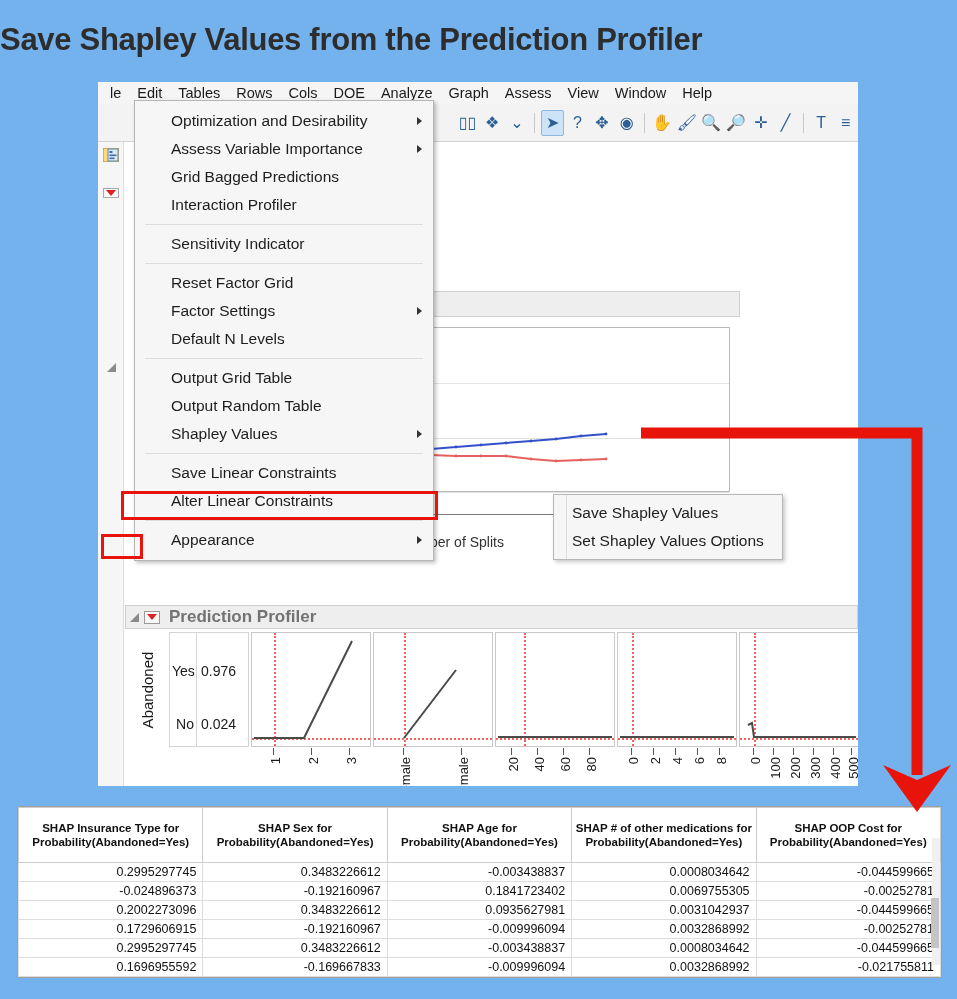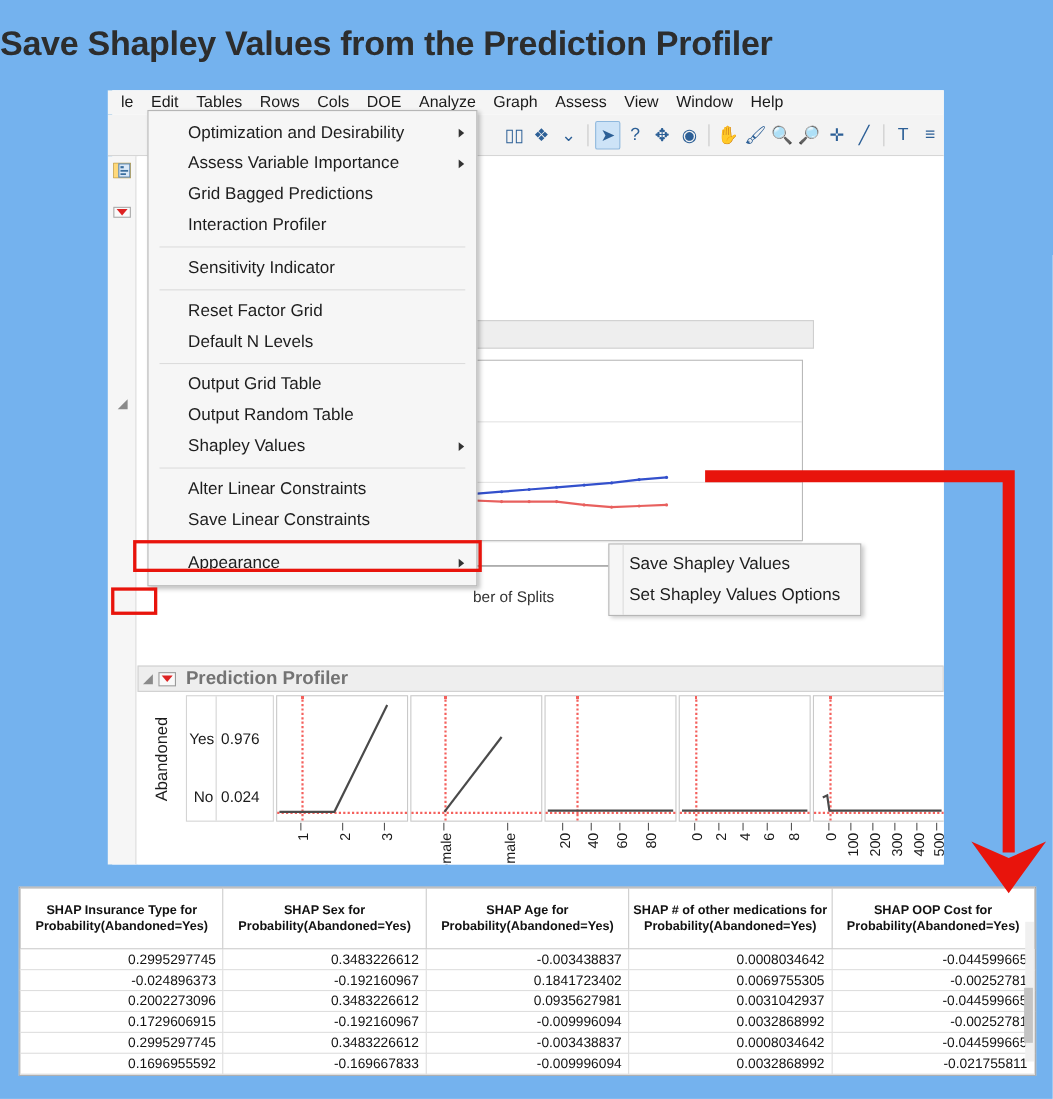--- a/index.html
+++ b/index.html
@@ -414,28 +414,29 @@
 
   <div class="menu-pop" id="context-menu">
       <div class="menu-item"><span>Optimization and Desirability</span><span class="arw"></span></div>
       <div class="menu-item"><span>Assess Variable Importance</span><span class="arw"></span></div>
       <div class="menu-item"><span>Grid Bagged Predictions</span></div>
       <div class="menu-item"><span>Interaction Profiler</span></div>
       <div class="menu-sep"></div>
       <div class="menu-item"><span>Sensitivity Indicator</span></div>
       <div class="menu-sep"></div>
       <div class="menu-item"><span>Reset Factor Grid</span></div>
+      <div class="menu-item"><span>Factor Settings</span><span class="arw"></span></div>
       <div class="menu-item"><span>Default N Levels</span></div>
       <div class="menu-sep"></div>
       <div class="menu-item"><span>Output Grid Table</span></div>
       <div class="menu-item"><span>Output Random Table</span></div>
       <div class="menu-item"><span>Shapley Values</span><span class="arw"></span></div>
       <div class="menu-sep"></div>
+      <div class="menu-item"><span>Save Linear Constraints</span></div>
       <div class="menu-item"><span>Alter Linear Constraints</span></div>
-      <div class="menu-item"><span>Save Linear Constraints</span></div>
       <div class="menu-sep"></div>
       <div class="menu-item"><span>Appearance</span><span class="arw"></span></div>
     </div>
 
   <div class="submenu" id="shapley-submenu">
       <div class="menu-item"><span>Save Shapley Values</span></div>
       <div class="menu-item"><span>Set Shapley Values Options</span></div>
     </div>
 
   <div class="hl-box" style="left:23px; top:409px; width:317px; height:29px;"></div>

